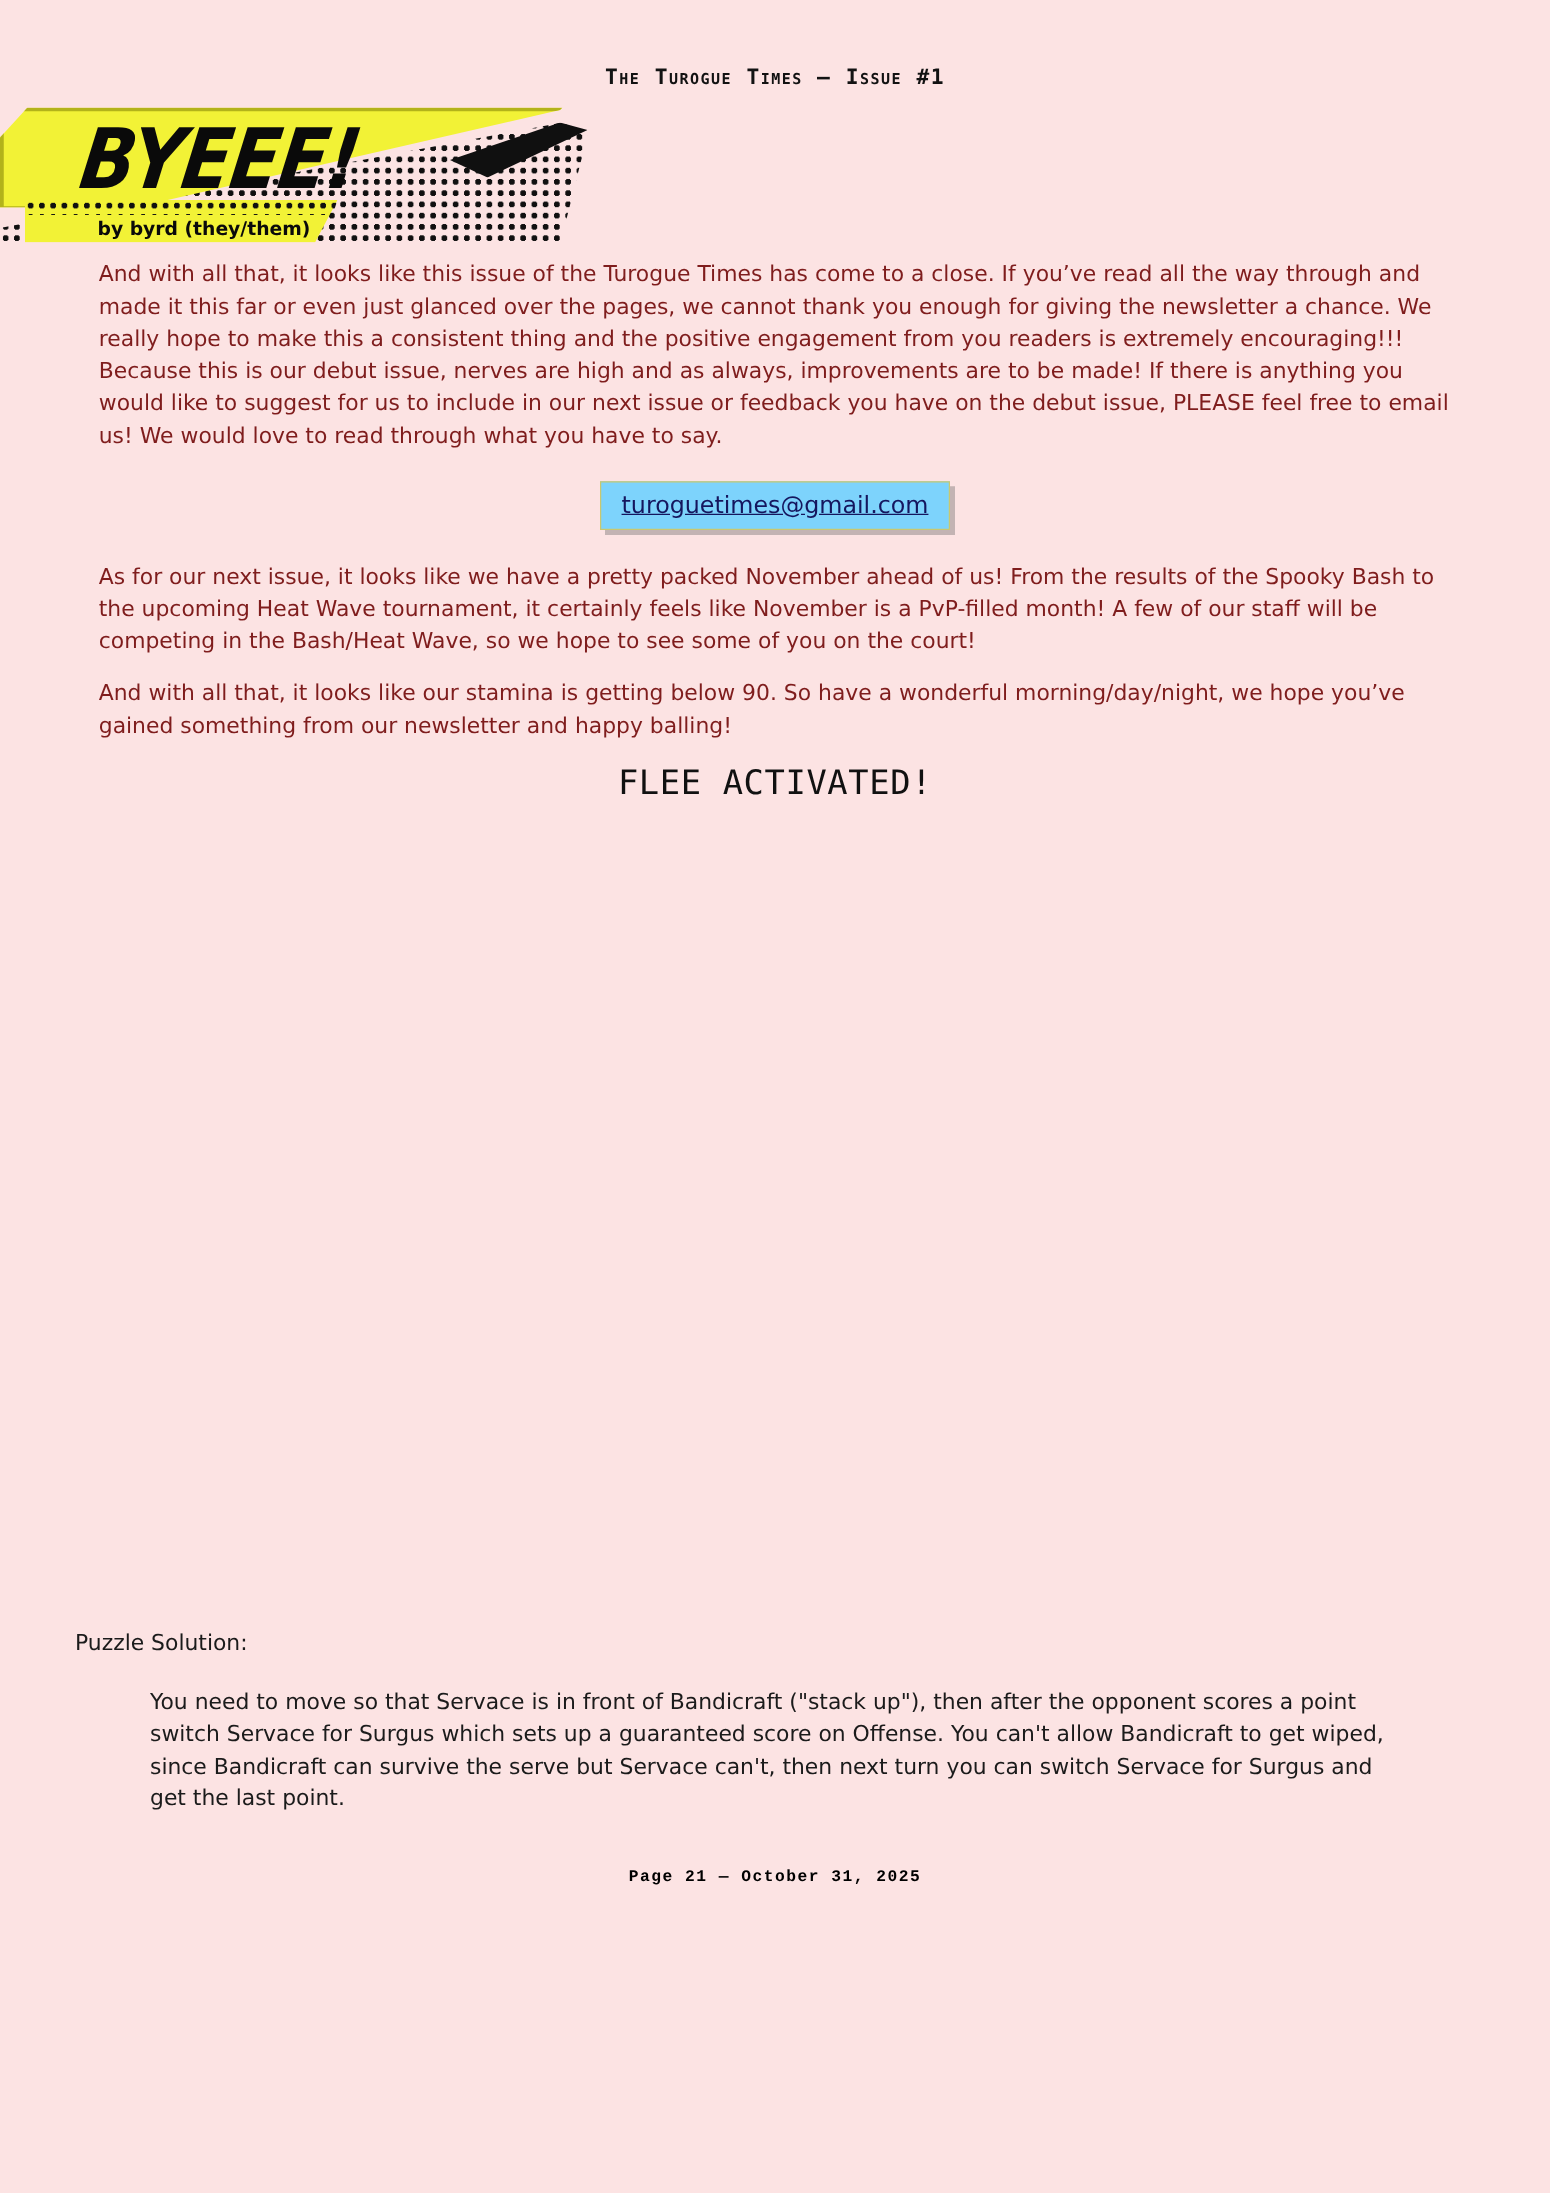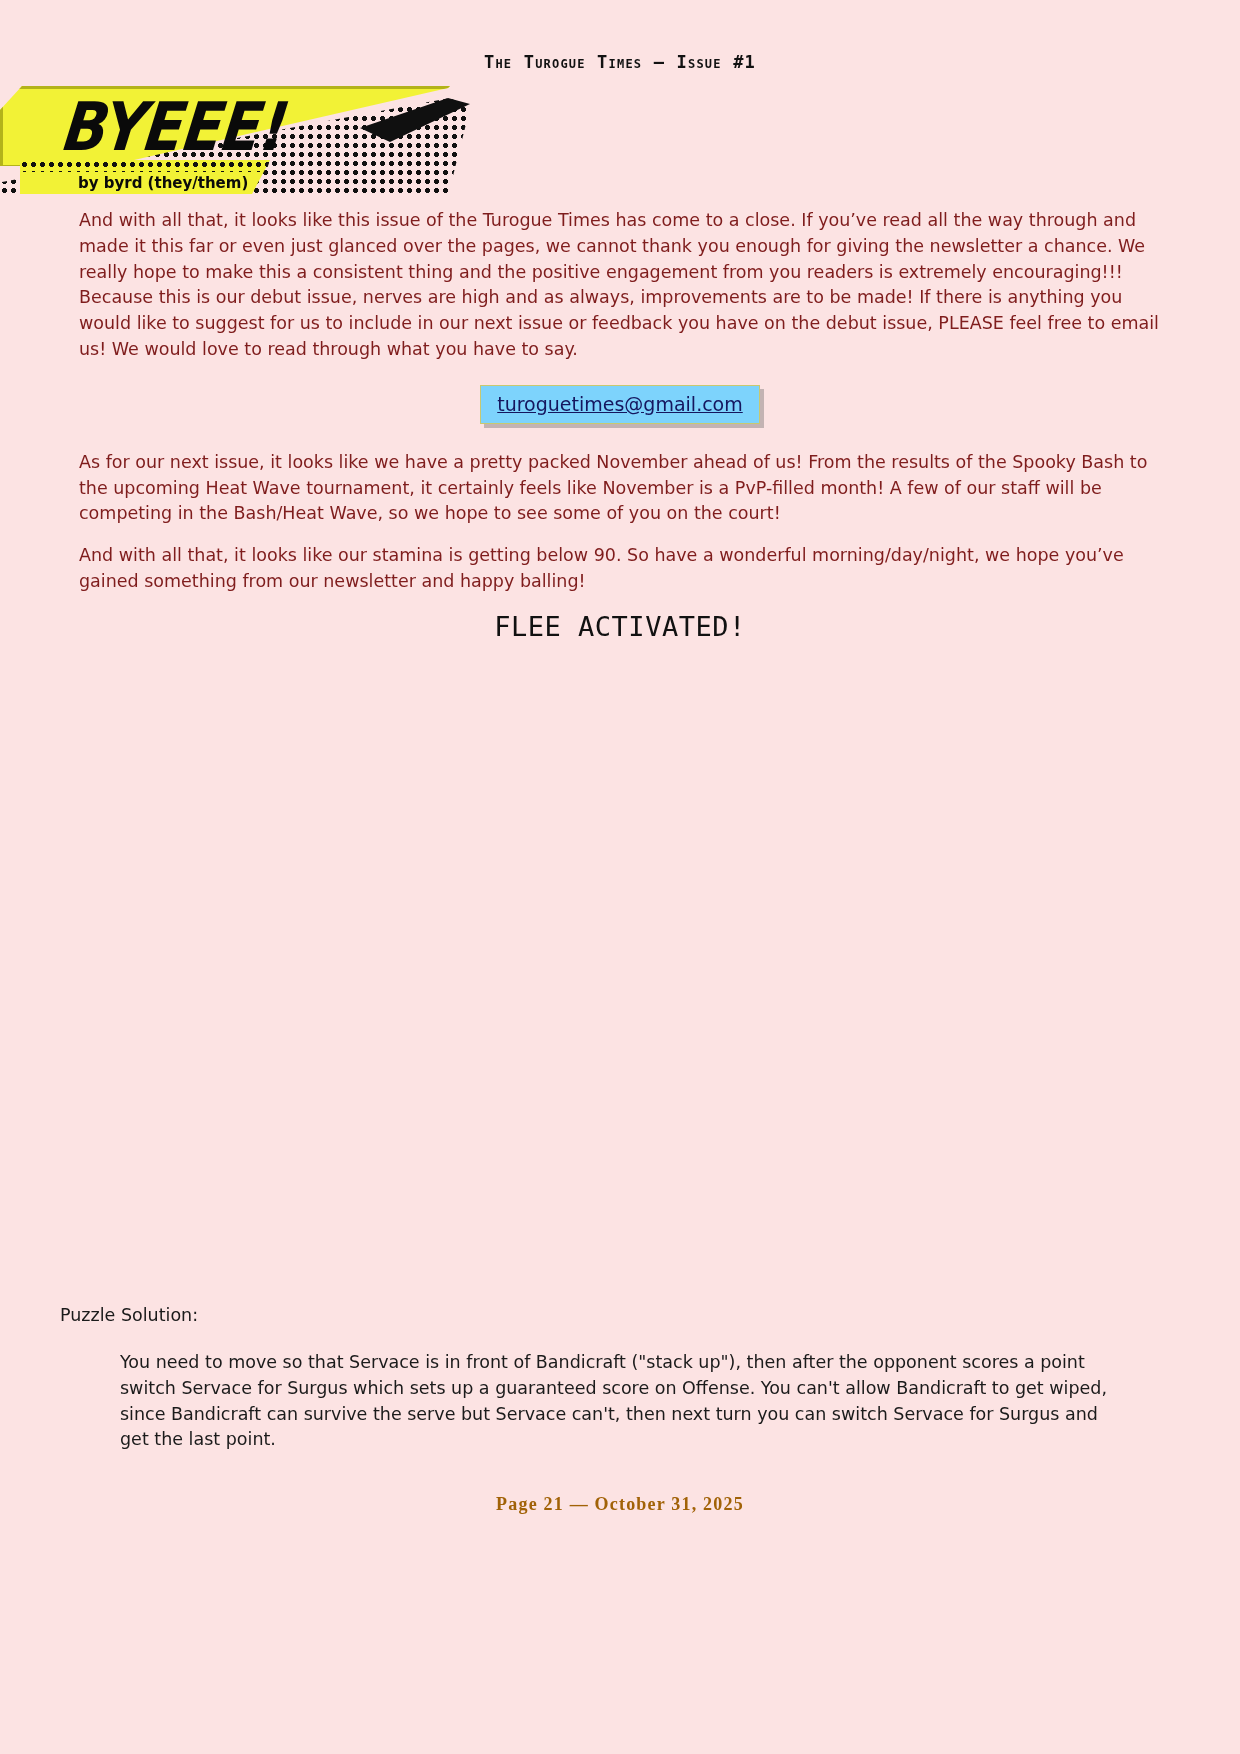--- a/index.html
+++ b/index.html
@@ -195,25 +195,25 @@
     width: 1000px;
   }
 
   
   .page-footer {
     position: absolute;
     top: 1494px;
     left: 0;
     width: 1240px;
     text-align: center;
-    font-family: Liberation Serif, serif;
+    font-family: Liberation Mono, monospace;
     font-weight: bold;
-    font-size: 18px;
+    font-size: 13px;
     letter-spacing: 1.2px;
-    color: #a16207;
+    color: #000000;
   }
 </style>
 </head>
 <body>
 
 <div class="page-header">The Turogue Times — Issue #1</div>
 
 <div class="banner-wrap">
   <div class="banner-dots"></div>
   <div class="banner-dots-solid"></div>

